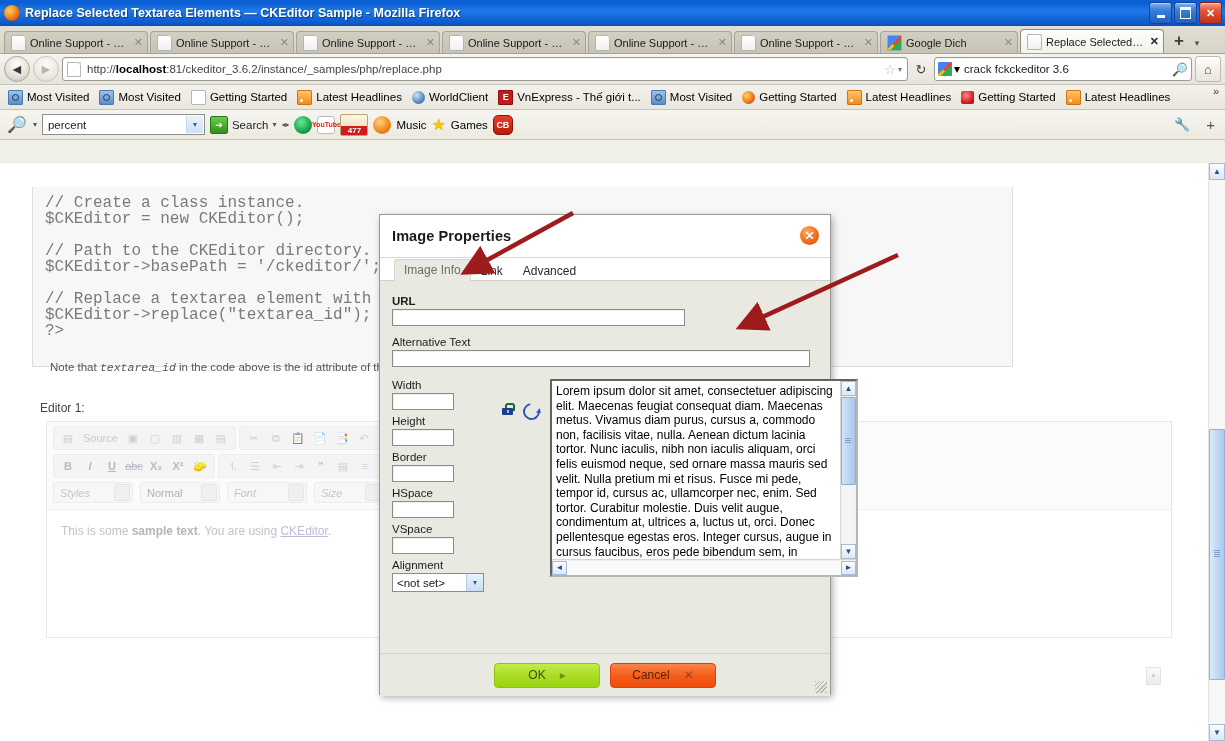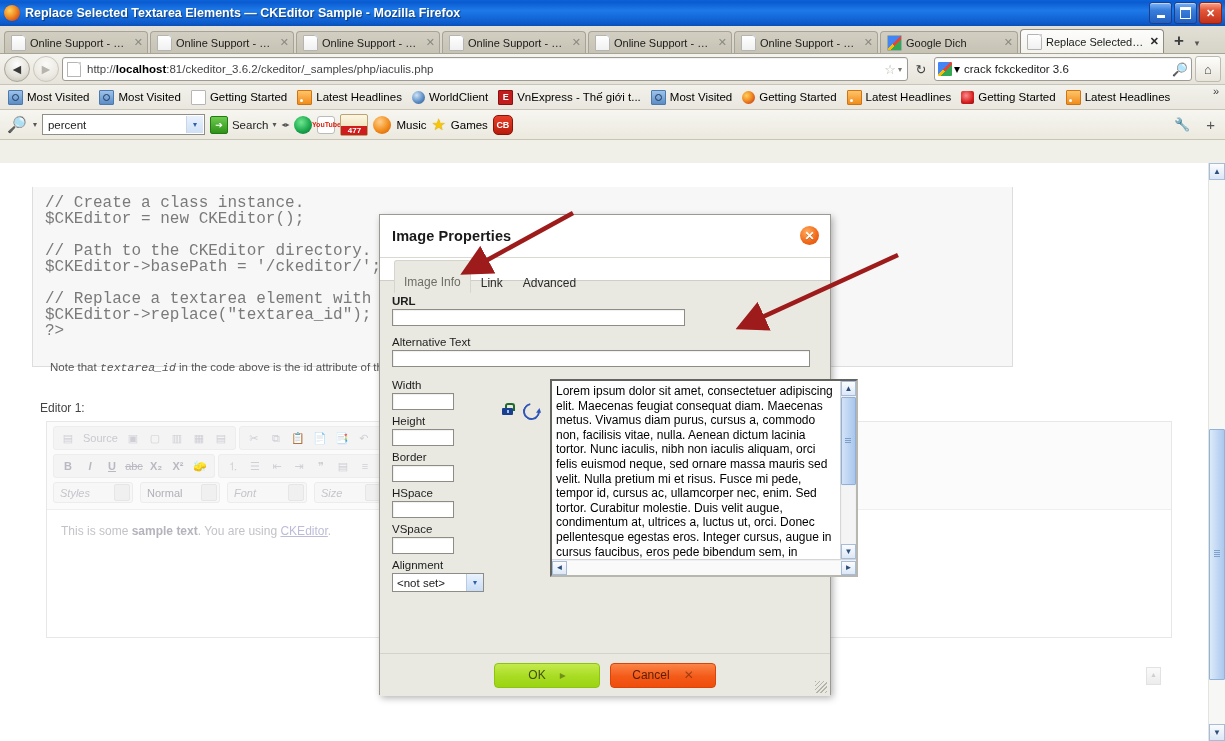--- a/index.html
+++ b/index.html
@@ -208,22 +208,22 @@
     box-shadow:2px 3px 7px rgba(0,0,0,.30);z-index:40;}
   .dlg-title{height:42px;background:#fff;border-bottom:1px solid #d9d9d2;
     display:flex;align-items:center;padding:0 12px;position:relative;}
   .dlg-title h1{margin:0;font-size:14.5px;font-weight:bold;color:#1a1a1a;letter-spacing:.1px;}
   .dlg-close{position:absolute;right:11px;top:11px;width:19px;height:19px;border-radius:50%;
     background:radial-gradient(circle at 38% 32%,#ffad5e 0%,#f26c1b 55%,#d4470c 100%);
     color:#fff;font-size:12px;font-weight:bold;display:flex;align-items:center;justify-content:center;
     line-height:1;text-shadow:0 1px 0 #0004;}
   .dlg-tabs{height:22px;background:#fff;display:flex;align-items:flex-end;padding-left:14px;
     border-bottom:1px solid #cfcfc7;}
-  .dtab{padding:14px 9px 3px;font-size:12px;color:#2a2a2a;border:1px solid transparent;
-    border-bottom:none;position:relative;top:13px;}
+  .dtab{padding:3px 9px 3px;font-size:12px;color:#2a2a2a;border:1px solid transparent;
+    border-bottom:none;position:relative;top:1px;}
   .dtab.active{color:#6e6e68;border-color:#d5d5cd;border-bottom:1px solid #e9e9e1;
     background:#e9e9e1;border-radius:3px 3px 0 0;}
   .dlg-body{padding:14px 12px 0;height:372px;box-sizing:border-box;position:relative;}
   .flabel{font-size:11.5px;color:#1d1d1d;margin:0 0 2px;}
   .flabel.b{font-weight:bold;}
   .finput{width:100%;height:17px;background:#fff;border:1px solid #8d8d86;box-sizing:border-box;
     box-shadow:inset 1px 1px 1px #00000010;}
   .row-url{margin-bottom:10px;}
   .row-alt{margin-bottom:12px;}
   .cols{display:flex;gap:0;}
@@ -362,21 +362,21 @@
 
   <div class="navbar">
     <div class="navbtn">
         <span class="circ">◄</span>
       </div>
     <div class="navbtn">
         <span class="circ dim">►</span>
       </div>
     <div class="urlbox">
       <span class="pageicon"></span>
-      <span class="urltext"><span>http://</span><b>localhost</b><span>:81/ckeditor_3.6.2/ckeditor/_samples/php/iaculis.php</span></span>
+      <span class="urltext"><span>http://</span><b>localhost</b><span>:81/ckeditor_3.6.2/instance/_samples/php/replace.php</span></span>
       <span class="star">☆</span>
       <span class="caret">▾</span>
     </div>
     <div class="reloadbtn">
         <span>↻</span>
       </div>
     <div class="searchbox">
       <span class="gicon"></span>
       <span class="caret">▾</span>
       <span class="stext">crack fckckeditor 3.6</span>

